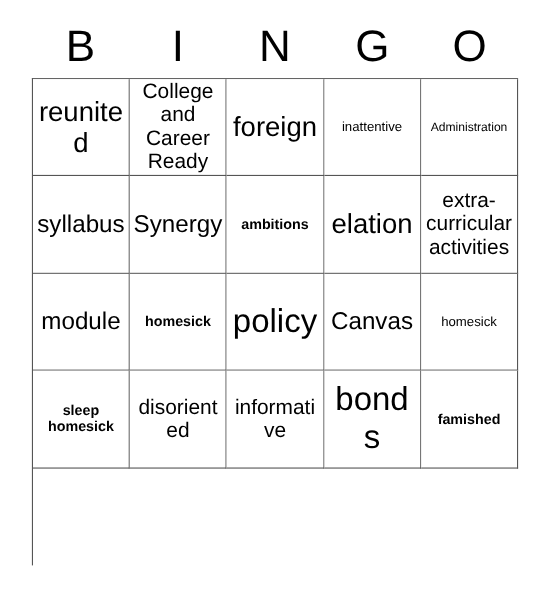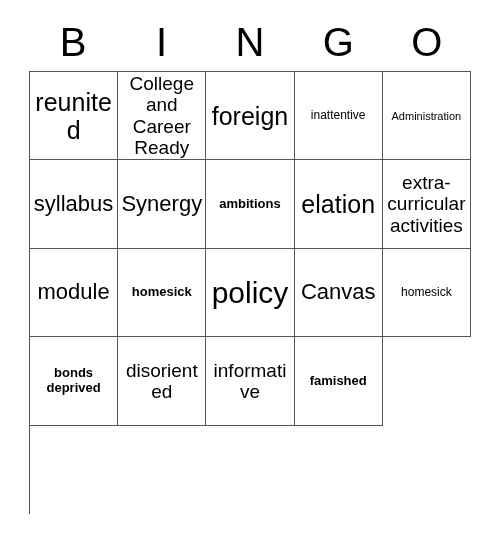--- a/index.html
+++ b/index.html
@@ -137,27 +137,30 @@
     <div class="cell">
       <span class="cell-text s-xl">policy</span>
     </div>
     <div class="cell">
       <span class="cell-text s-md">Canvas</span>
     </div>
     <div class="cell">
       <span class="cell-text s-xxs">homesick</span>
     </div>
     <div class="cell">
-      <span class="cell-text s-sm">bonds deprived</span>
+      <span class="cell-text s-sm">sleep homesick</span>
     </div>
 
     <div class="cell">
       <span class="cell-text s-xs">disoriented</span>
     </div>
     <div class="cell">
       <span class="cell-text s-xs">informative</span>
     </div>
     <div class="cell">
+      <span class="cell-text s-xl">bonds</span>
+    </div>
+    <div class="cell">
       <span class="cell-text s-sm">famished</span>
     </div>
 
   </div>
 </div>
 
 </body></html>

